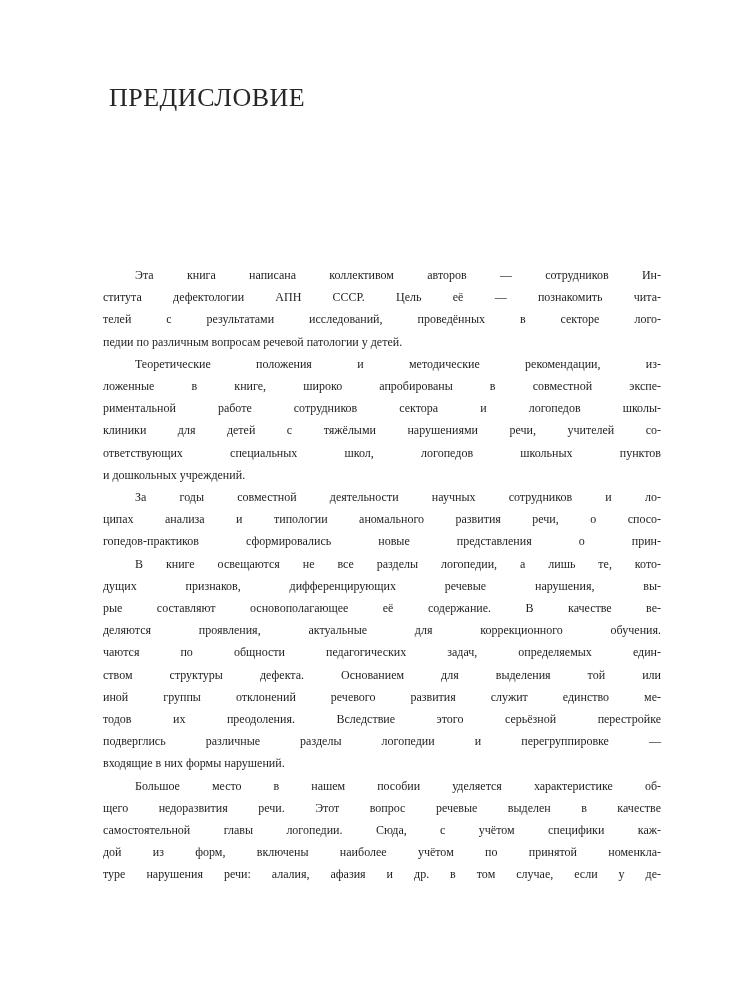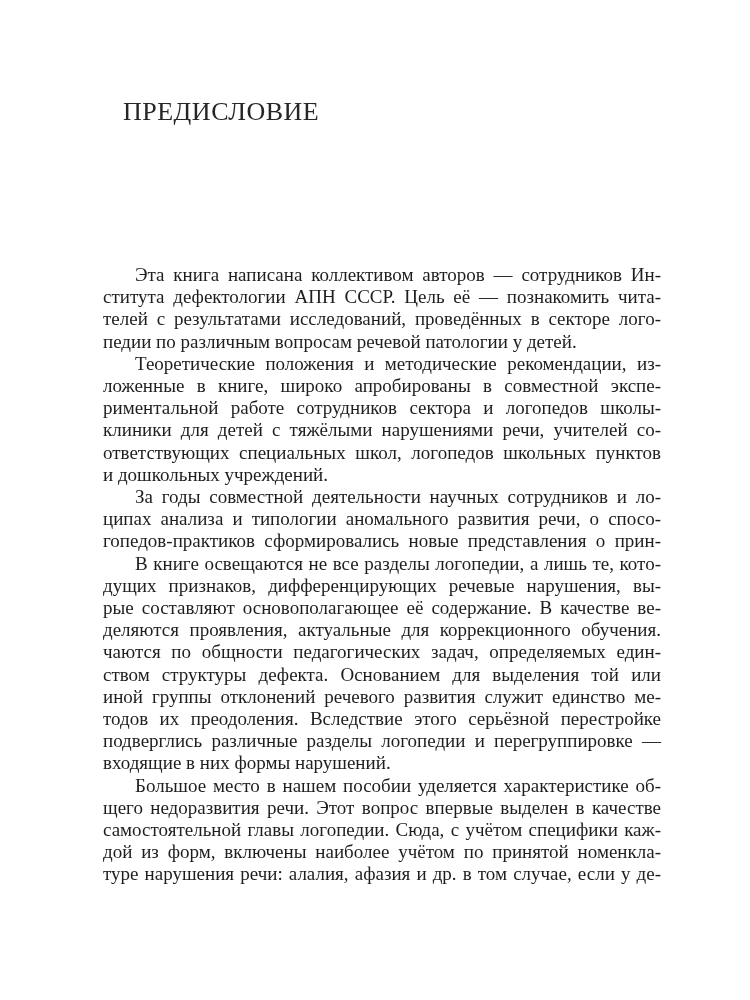--- a/index.html
+++ b/index.html
@@ -13,34 +13,34 @@
     height: 1000px;
     background: #ffffff;
     overflow: hidden;
     font-family: "Liberation Serif", "DejaVu Serif", serif;
     color: #1e1e1e;
   }
   .heading {
     position: absolute;
     left: 105px;
     top: 80px;
-    margin: 18px;
+    margin: 4px;
     font-size: 26px;
     font-weight: 400;
     letter-spacing: 0.5px;
     line-height: 1.1;
     color: #262626;
     white-space: nowrap;
   }
   .body-text {
     position: absolute;
     left: 103px;
     top: 264px;
     width: 558px;
-    font-size: 19px;
+    font-size: 12px;
     line-height: 22.2px;
   }
   .line {
     text-align: justify;
     text-align-last: justify;
     text-justify: inter-word;
   }
   .line.para-start {
     text-indent: 32px;
   }
@@ -71,18 +71,18 @@
       <div class="line">дущих признаков, дифференцирующих речевые нарушения, вы-</div>
       <div class="line">рые составляют основополагающее её содержание. В качестве ве-</div>
       <div class="line">деляются проявления, актуальные для коррекционного обучения.</div>
       <div class="line">чаются по общности педагогических задач, определяемых един-</div>
       <div class="line">ством структуры дефекта. Основанием для выделения той или</div>
       <div class="line">иной группы отклонений речевого развития служит единство ме-</div>
       <div class="line">тодов их преодоления. Вследствие этого серьёзной перестройке</div>
       <div class="line">подверглись различные разделы логопедии и перегруппировке —</div>
       <div class="line para-end">входящие в них формы нарушений.</div>
       <div class="line para-start">Большое место в нашем пособии уделяется характеристике об-</div>
-      <div class="line">щего недоразвития речи. Этот вопрос впервые выделен в качестве</div>
+      <div class="line">щего недоразвития речи. Этот вопрос речевые выделен в качестве</div>
       <div class="line">самостоятельной главы логопедии. Сюда, с учётом специфики каж-</div>
       <div class="line">дой из форм, включены наиболее учётом по принятой номенкла-</div>
       <div class="line">туре нарушения речи: алалия, афазия и др. в том случае, если у де-</div>
     </div>
 </div>
 
 </body></html>

